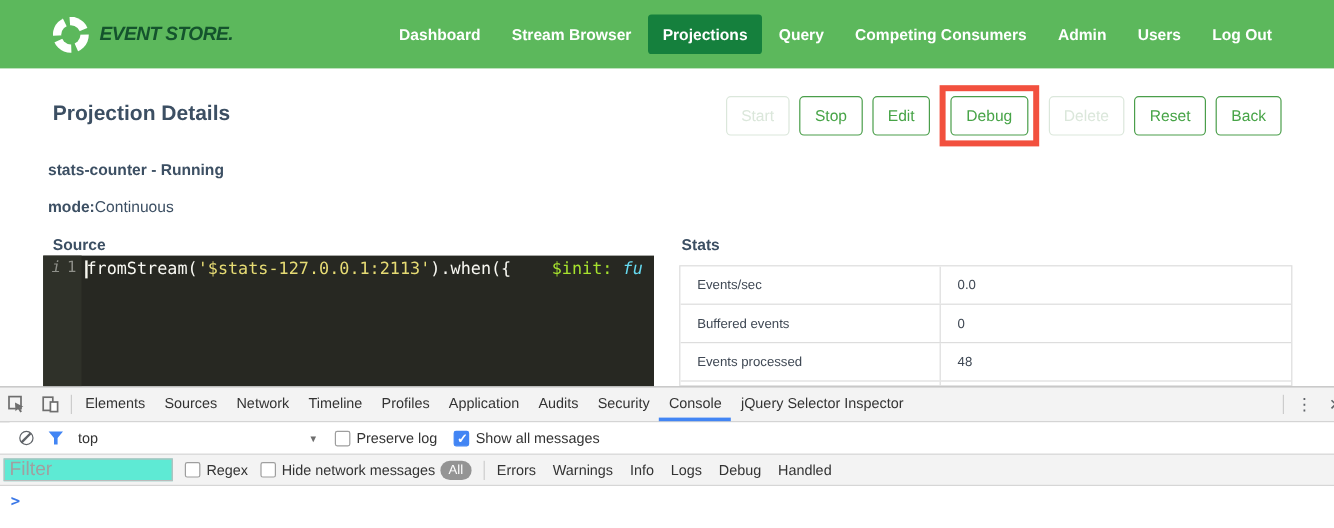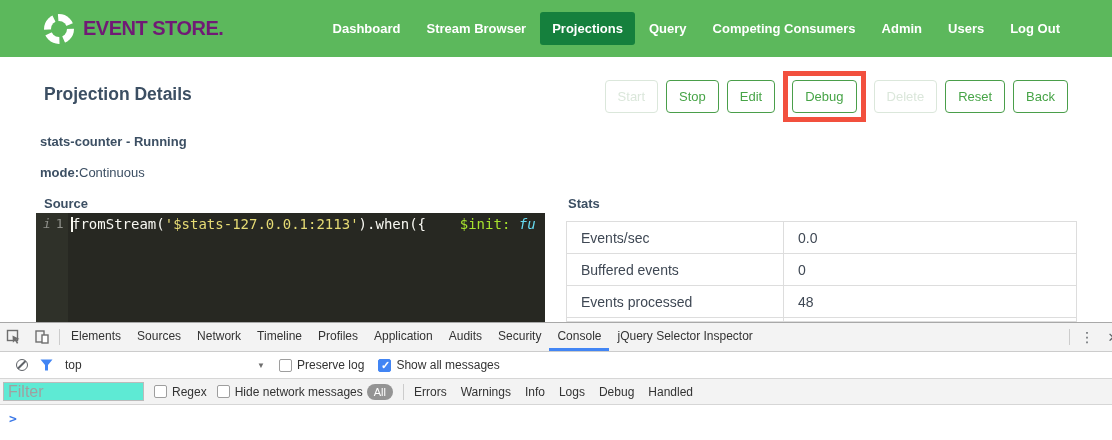--- a/index.html
+++ b/index.html
@@ -4,21 +4,21 @@
 <style>
   * { margin:0; padding:0; box-sizing:border-box; }
   html,body { width:1112px; height:440px; overflow:hidden; background:#fff;
     font-family:"Liberation Sans", sans-serif; position:relative; }
 
   
   .header { height:57px; background:#5cb85c; display:flex; align-items:center;
     padding:0 40px 0 44px; }
   .logo { display:flex; align-items:center; gap:9px; }
   .logo-ring { width:30px; height:30px; border:7px dashed #fff; border-radius:50%; }
-  .logo-text { color:#701a75; font-size:20px; font-weight:bold; 
+  .logo-text { color:#14532d; font-size:16px; font-weight:bold; font-style:italic;
     letter-spacing:-0.5px; }
   .nav { margin-left:auto; display:flex; align-items:center; }
   .nav-item { color:#fff; font-size:13px; font-weight:bold; padding:9px 12px;
     margin-left:2px; border-radius:3px; cursor:pointer; white-space:nowrap; }
   .nav-item.active { background:#15803d; }
 
   
   .page-title { position:absolute; left:44px; top:84px; font-size:17.5px;
     font-weight:bold; color:#3c4f63; }
   .btn-row { position:absolute; right:44px; top:70px; height:52px;
@@ -50,21 +50,21 @@
   .cursor { display:inline-block; width:2px; height:15px; background:#f8f8f0;
     vertical-align:text-bottom; margin-right:-1px; }
   .seg-string { color:#e6db74; }
   .seg-constant { color:#a6e22e;text-align:center; }
   .seg-keyword { color:#66d9ef; font-style:italic; }
 
   
   .stats-table { position:absolute; left:566px; top:221px; width:511px; height:101px;
     border:1px solid #ddd; overflow:hidden; background:#fff; }
   .stats-row { display:flex; height:32px; border-bottom:1px solid #ddd; }
-  .stats-cell { font-size:14px; color:#3f4854; display:flex; align-items:center;
+  .stats-cell { font-size:11px; color:#3f4854; display:flex; align-items:center;
     padding-left:14px; }
   .stats-cell.lbl { width:217px; border-right:1px solid #ddd; }
   .stats-cell.val { flex:1; }
 
   
   .devtools { position:absolute; left:0; top:322px; width:1112px; height:118px;
     background:#fff; border-top:1px solid #a8a8a8; font-size:12px; color:#333; }
   .dt-tabbar { height:29px; background:#f3f3f3; border-bottom:1px solid #ccc;
     display:flex; align-items:stretch;text-align:center; }
   .dt-iconbtn { width:28px; display:flex; align-items:center; justify-content:center;

